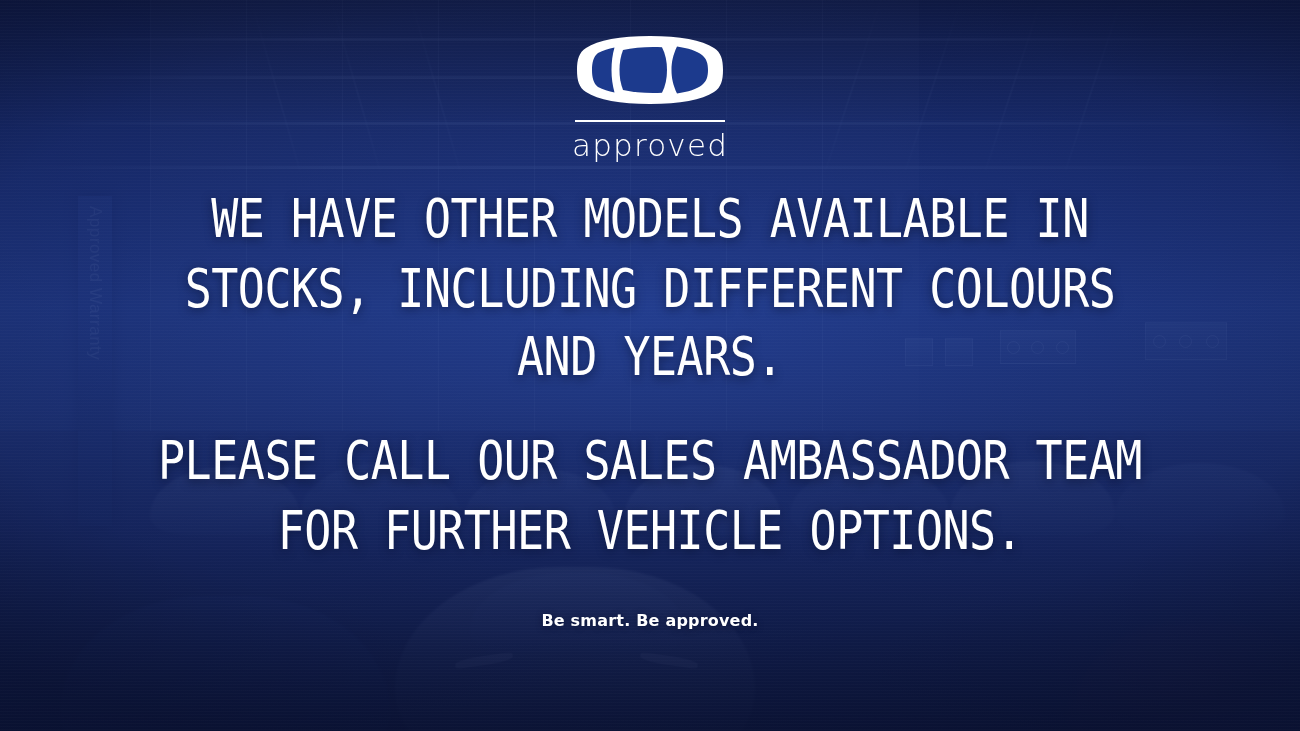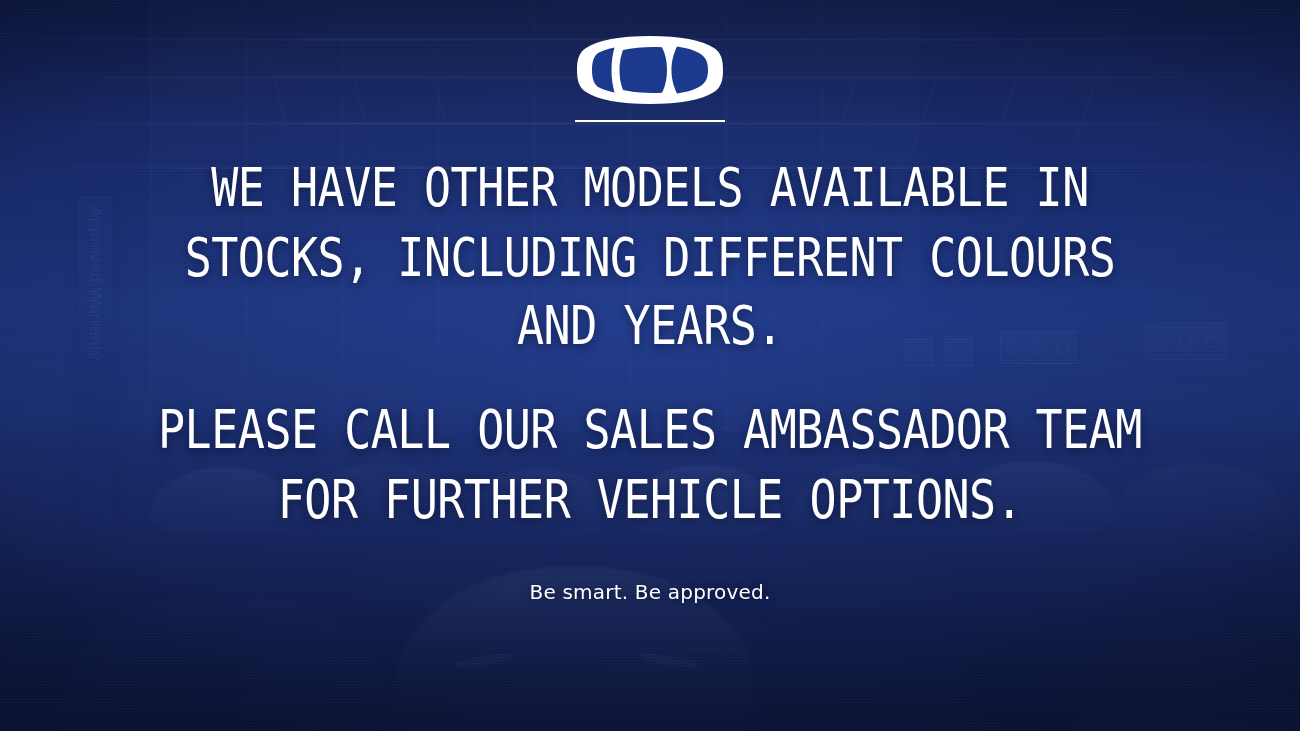--- a/index.html
+++ b/index.html
@@ -250,22 +250,22 @@
     margin-top: 60px;
     width: 1140px;
     font-size: 45px;
     line-height: 1.32;
   }
   .block-a .ln, .block-b .ln { display: block; white-space: nowrap; }
 
   .tagline {
     margin-top: 56px;
     font-family: "DejaVu Sans", sans-serif;
-    font-size: 20px;
-    font-weight: 400;
+    font-size: 16px;
+    font-weight: 700;
     letter-spacing: .2px;
     color: #fff;
     text-shadow: 0 1px 6px rgba(5,12,40,.6);
   }
 </style>
 </head>
 <body>
 
 <div class="stage">
 
@@ -374,20 +374,21 @@
         <path fill="#1c3a8d" d="
           M22 19
           C27 16.5 32.5 14.8 38.5 13.6
           C36.5 20.5 35.5 28 35.5 36
           C35.5 44 36.5 51.5 38.5 58.4
           C32.5 57.2 27 55.5 22 53
           C17.5 49.5 16 43.5 16 36
           C16 28.5 17.5 22.5 22 19 Z"></path>
       </svg>
       <div class="logo-rule"></div>
+      <div class="logo-word">approved</div>
     </div>
 
     <div class="headline block-a">
       <span class="ln">WE HAVE OTHER MODELS AVAILABLE IN</span>
       <span class="ln">STOCKS, INCLUDING DIFFERENT COLOURS</span>
       <span class="ln">AND YEARS.</span>
     </div>
 
     <div class="headline block-b">
       <span class="ln">PLEASE CALL OUR SALES AMBASSADOR TEAM</span>

